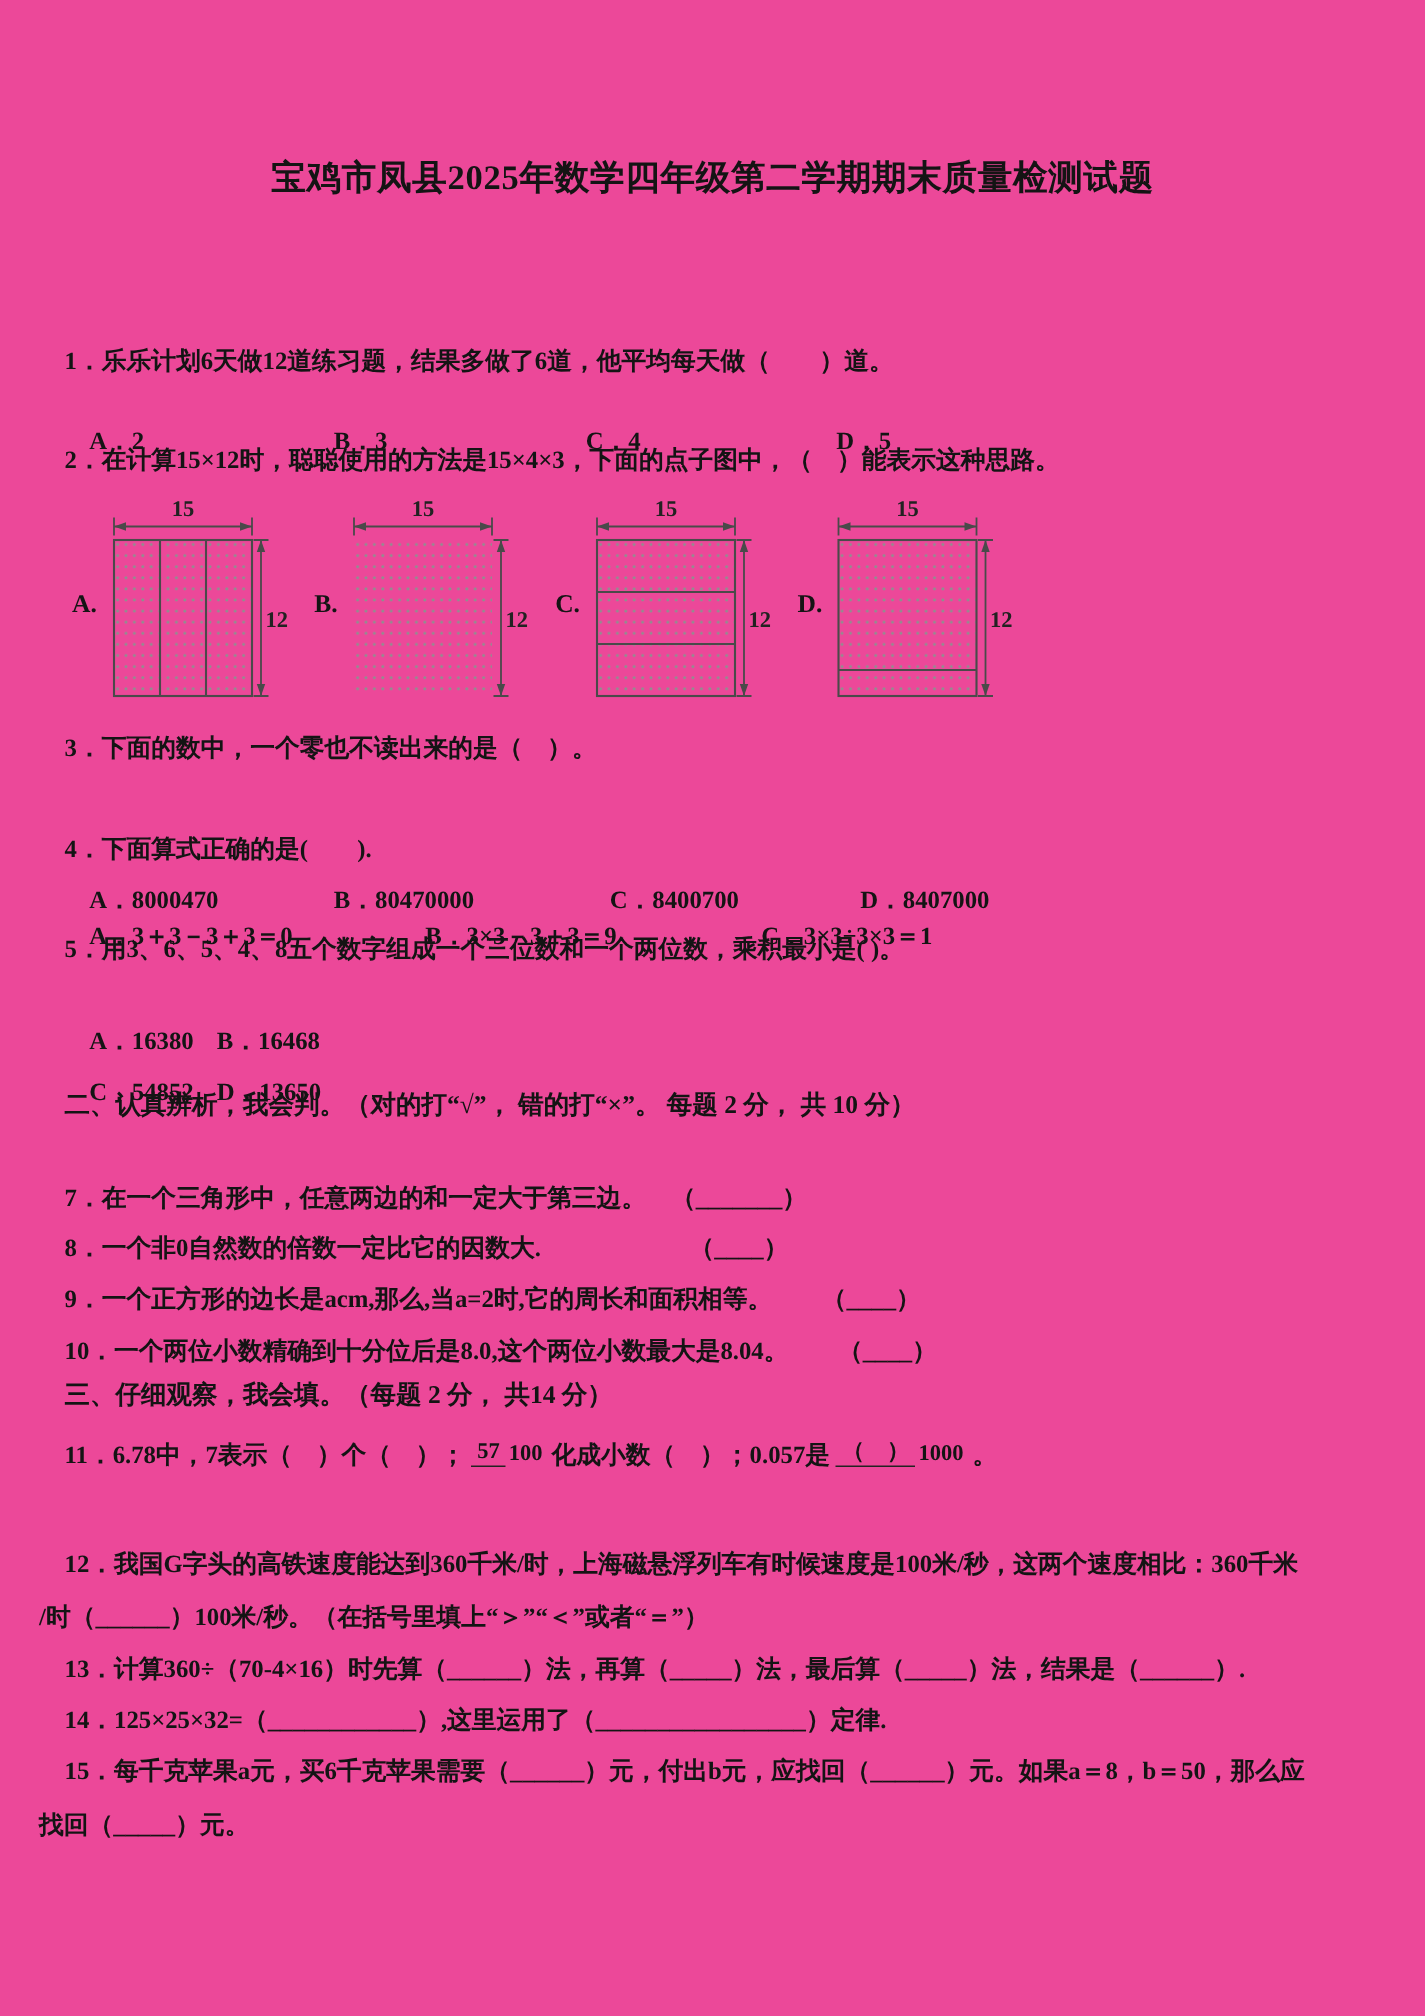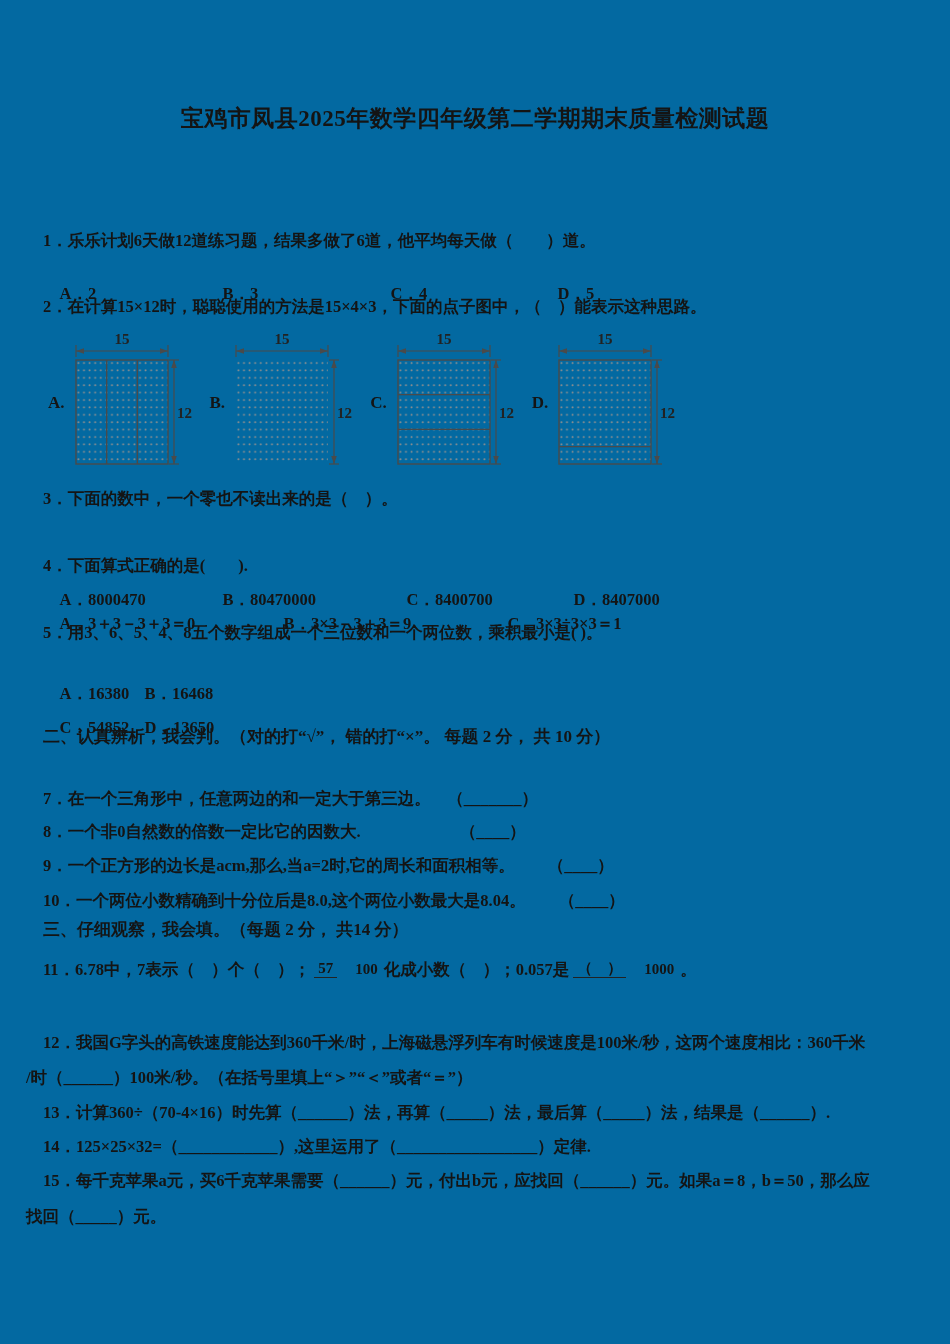--- a/index.html
+++ b/index.html
@@ -1,19 +1,19 @@
 <!DOCTYPE html>
 <html><head>
 <meta charset="utf-8">
 <style>
   html,body{margin:0;padding:0;background:#fff;}
   .page{
     position:relative;
     width:950px;height:1344px;
-    background:#0369a1;
+    background:#ec4899;
     font-family:"Liberation Serif","DejaVu Serif",serif;
     color:#141414;
     font-weight:600;
     overflow:hidden;
   }
   .line{
     position:absolute;
     left:43px;
     font-size:16.5px;
     line-height:1.35;
@@ -60,21 +60,21 @@
   .frac{
     display:inline-flex;
     flex-direction:row;
     align-items:center;
     line-height:1.1;
     font-size:15px;
     margin:0 4px;
     transform:translateY(-1px);
   }
   .frac .num{border-bottom:1.4px solid #222;padding:0 4px;}
-  .frac .den{padding:0 2px;margin-left:16px;}
+  .frac .den{padding:0 2px;}
   .cont{left:26px;}
 </style>
 </head>
 <body>
 
 <div class="page">
 
   <div class="title">宝鸡市凤县2025年数学四年级第二学期期末质量检测试题</div>
 
 

